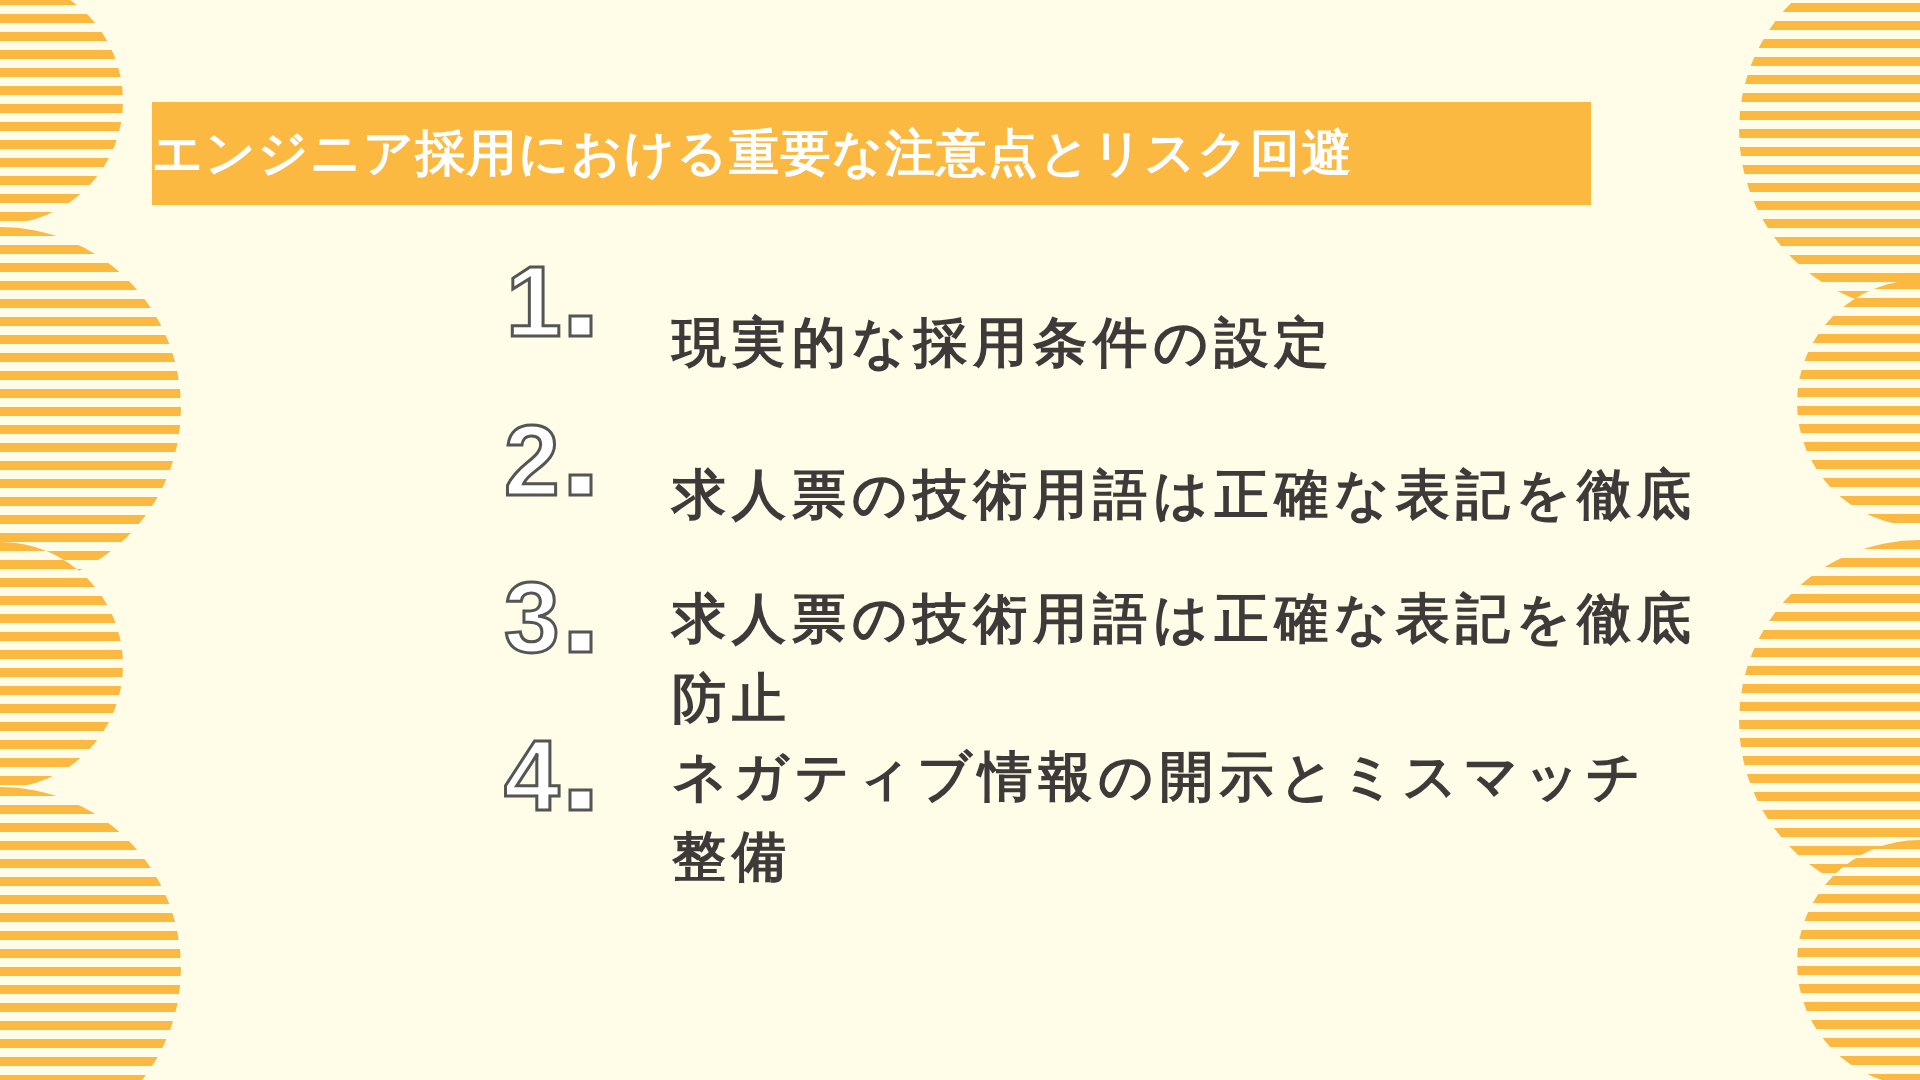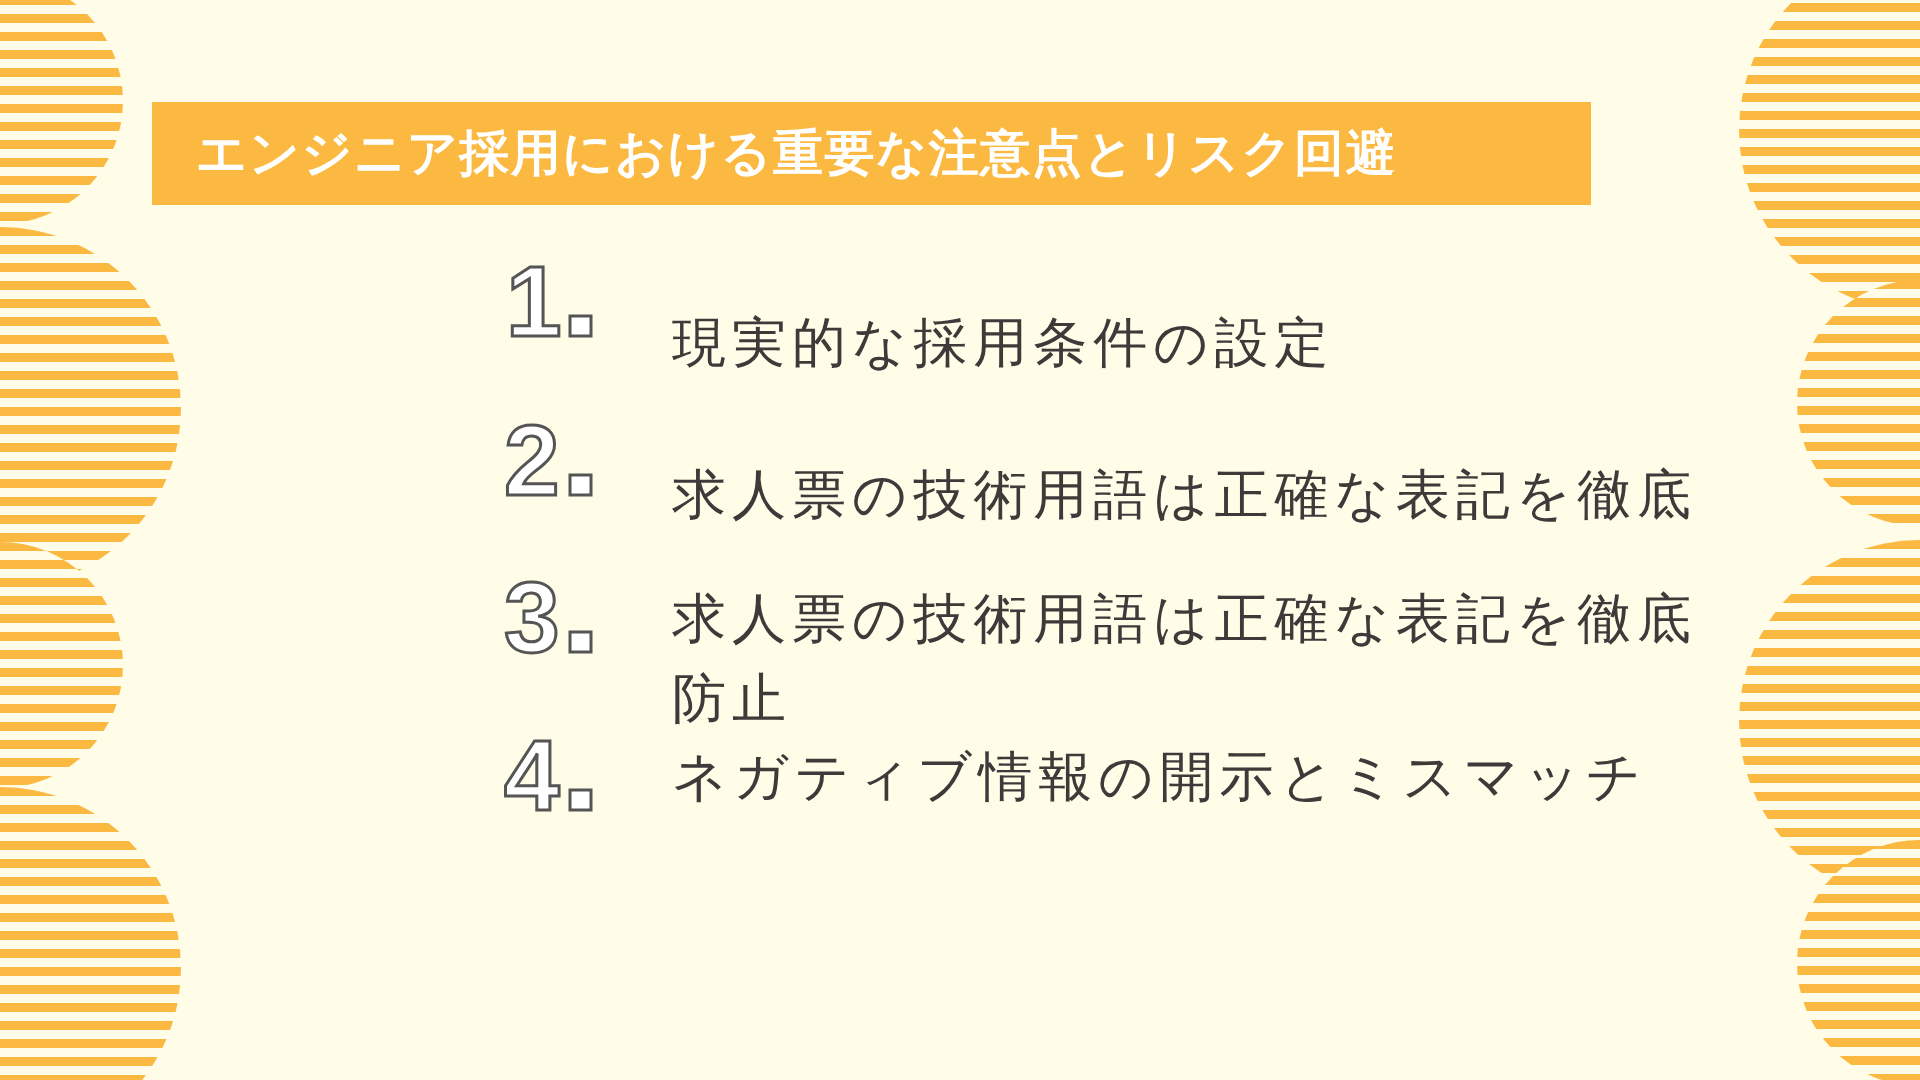--- a/index.html
+++ b/index.html
@@ -9,33 +9,33 @@
     font-family: "DejaVu Sans", "Liberation Sans", sans-serif;
   }
   .deco {
     position:absolute; border-radius:50%;
     background: repeating-linear-gradient(to bottom,
       #fcb941 0px, #fcb941 9px, #fffce8 9px, #fffce8 18px);
   }
   .title-bar {
     position:absolute; left:152px; top:102px; width:1439px; height:103px;
     background:#fcb941; display:flex; align-items:center;
-    box-sizing:border-box; padding-left:44px;
+    box-sizing:border-box; 
   }
   .title-text {
     color:#ffffff; font-weight:bold; font-size:50px; letter-spacing:1.5px;
     white-space:nowrap;
   }
   .item { position:absolute; left:500px; display:flex; align-items:center; }
   .num {
     position:absolute; left:0; width:150px; height:80px;
   }
   .num svg { overflow:visible; }
   .item-text {
-    position:absolute; left:172px; color:#3d3a39; font-weight:normal;
+    position:absolute; left:172px; color:#3d3a39; font-weight:bold;
     font-size:54px; letter-spacing:6px; line-height:80px; white-space:nowrap;
   }
 </style>
 </head>
 <body>
 
 <div class="deco" style="left:-123px; top:-22px; width:246px; height:246px;"></div>
 <div class="deco" style="left:-181px; top:227px; width:362px; height:362px;"></div>
 <div class="deco" style="left:-123px; top:542px; width:246px; height:246px;"></div>
 <div class="deco" style="left:-181px; top:787px; width:362px; height:362px;"></div>
@@ -88,14 +88,15 @@
 
 <div class="item" style="top:775px;">
   <div class="num">
     <svg width="150" height="80">
       <text x="4" y="75" font-family="Liberation Sans, sans-serif" font-weight="bold" font-size="100" fill="#ffffff" stroke="#555555" stroke-width="3">4</text>
       <rect x="70" y="55" width="21" height="20" fill="#ffffff" stroke="#555555" stroke-width="3"></rect>
     </svg>
   </div>
   <div class="item-text" style="top:-38px;">
     <div>ネガティブ情報の開示とミスマッチ</div>
+    <div>整備</div>
   </div>
 </div>
 
 </body></html>

